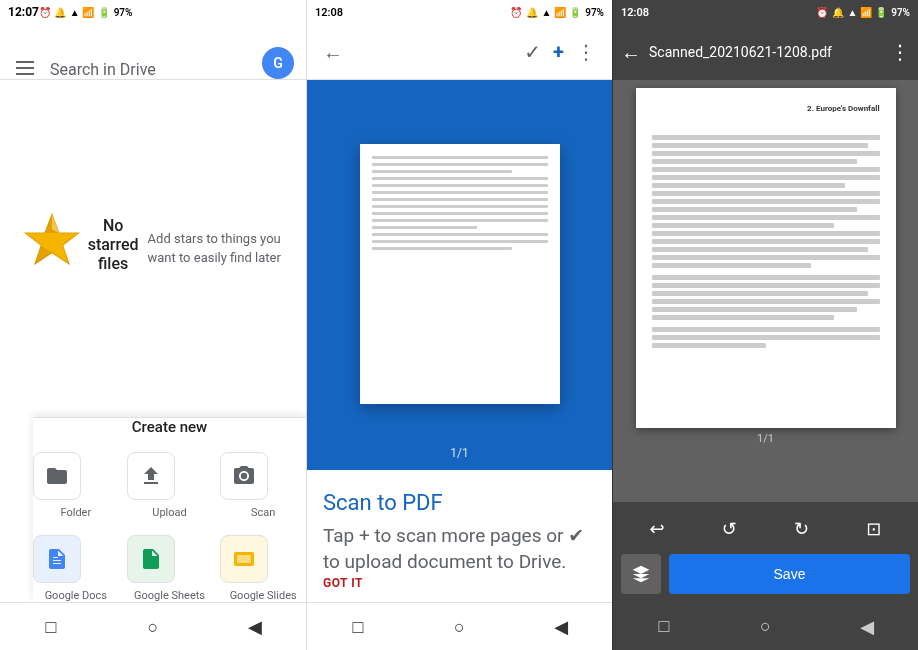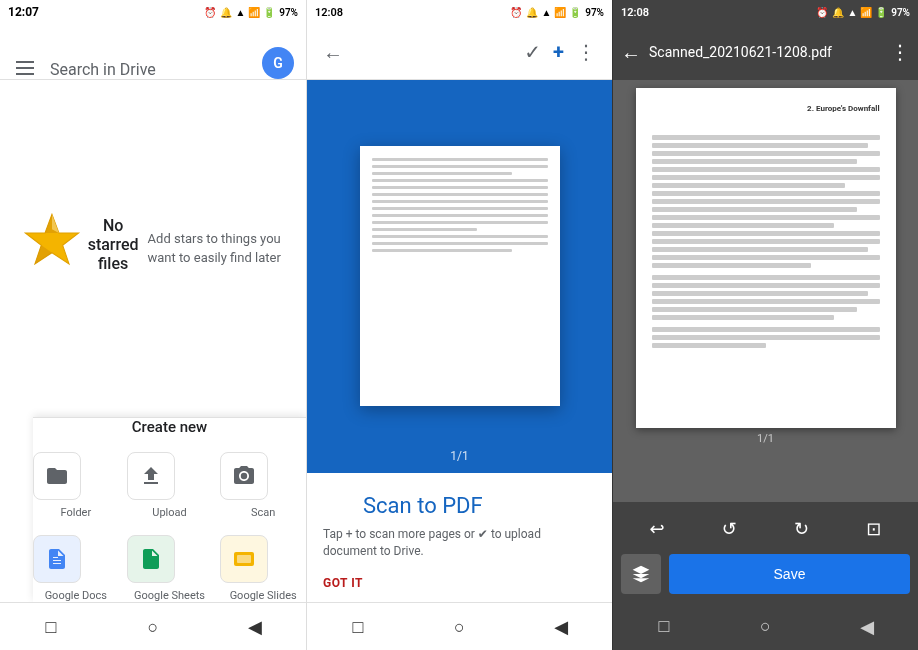--- a/index.html
+++ b/index.html
@@ -21,21 +21,20 @@
       display: flex;
       flex-direction: column;
       position: relative;
     }
 
     .status-bar {
       height: 24px;
       background: #fff;
       display: flex;
       align-items: center;
-      justify-content: space-between;
       padding: 0 8px;
       font-size: 11px;
       font-weight: 600;
     }
 
     .status-time {
       font-size: 12px;
       font-weight: 700;
       color: #000;
     }
@@ -255,27 +254,25 @@
       background: #fff;
       padding: 20px 16px 12px;
       border-top: 2px solid #1565c0;
     }
 
     .scan-to-pdf-title {
       font-size: 22px;
       font-weight: 400;
       color: #1565c0;
       margin-bottom: 8px;
-      margin-left: 40px;
     }
 
     .scan-to-pdf-hint {
-      font-size: 12px;
+      font-size: 19px;
       color: #5f6368;
-      margin-bottom: 16px;
       line-height: 1.4;
     }
 
     .got-it-btn {
       font-size: 12px;
       font-weight: 700;
       color: #b91c1c;
       letter-spacing: 0.5px;
       cursor: pointer;
     }

